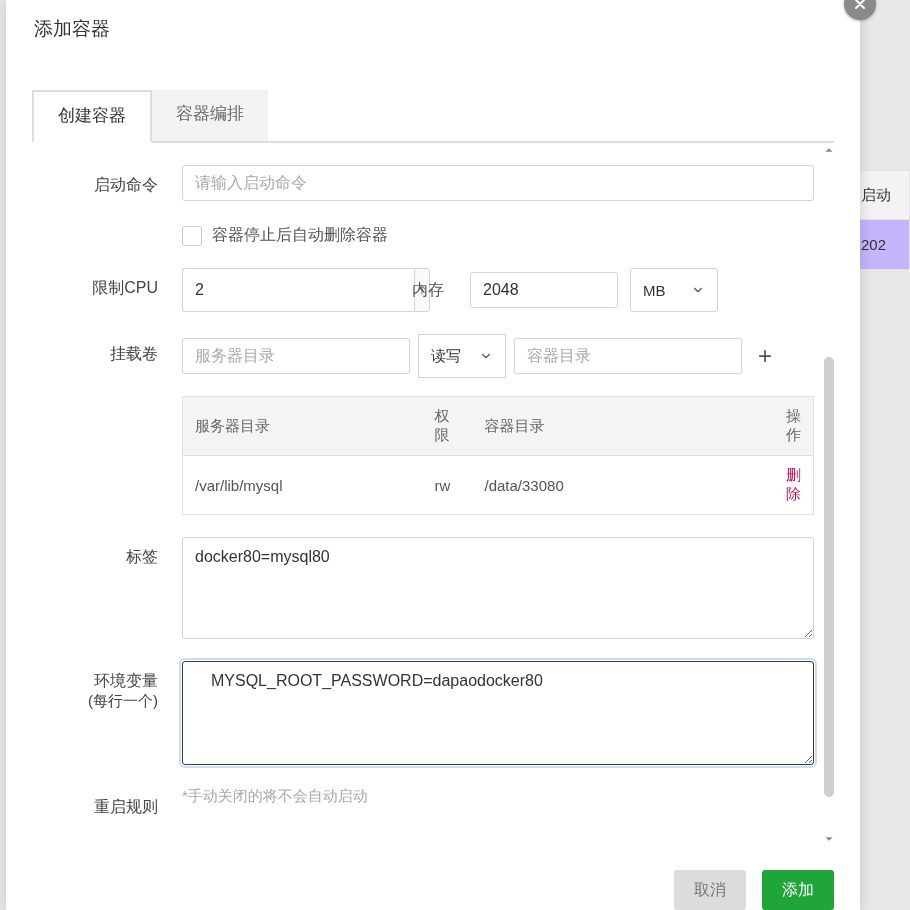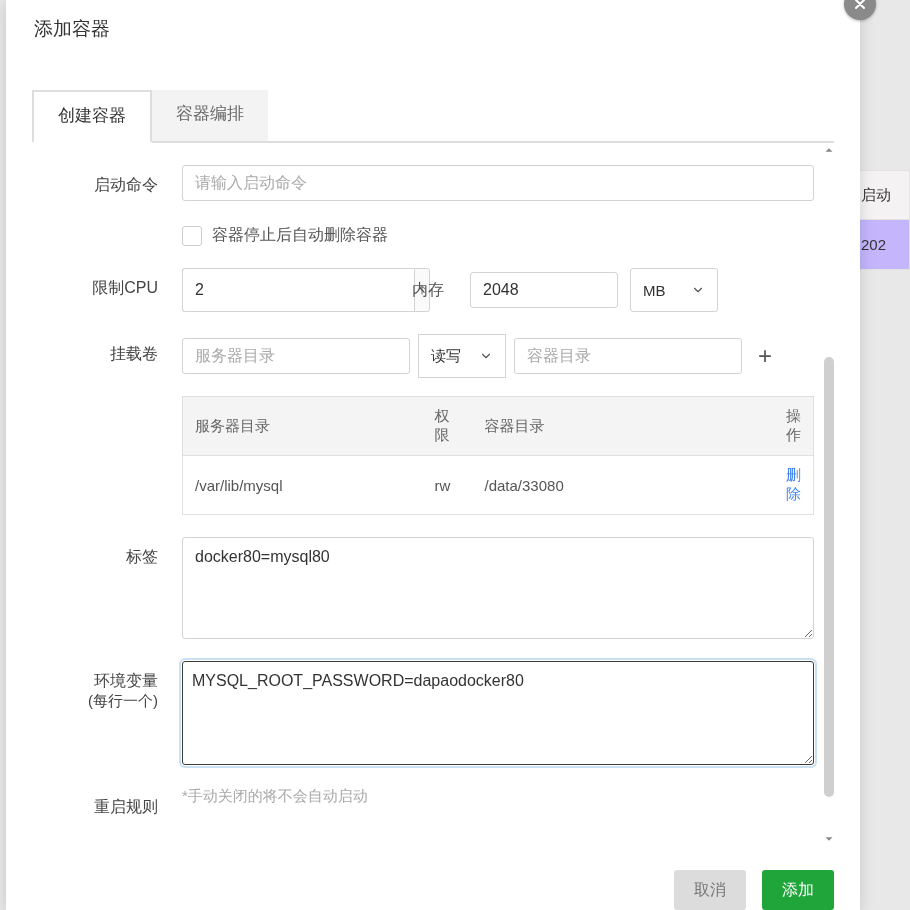--- a/index.html
+++ b/index.html
@@ -234,31 +234,31 @@
     font-size: 15px;
     font-weight: normal;
   }
   .vol-table thead { background: #f4f4f4; }
   .vol-table th { color: #666; border-bottom: 1px solid #e0e0e0; }
   .vol-table td { color: #555; }
   .col-server { width: 240px; }
   .col-perm { width: 50px; }
   .col-container { width: auto; }
   .col-op { width: 50px; text-align: right !important; }
-  .del-link { color: #3b82f6; cursor: pointer; }
+  .del-link { color: #be185d; cursor: pointer; }
   textarea.tags {
     width: 100%;
     height: 102px;
     padding: 10px 12px;
     resize: both;
   }
   textarea.env {
     width: 100%;
     height: 104px;
-    padding: 10px 9px;
+    padding: 10px 28px;
     resize: both;
     border: 1.5px solid #3a3a3a;
     outline: 2px solid #c9dff4;
     outline-offset: 1px;
     border-radius: 3px;
   }
   .restart-select {
     width: 238px;
     height: 44px;
     border: 1px solid #d3d3d3;

